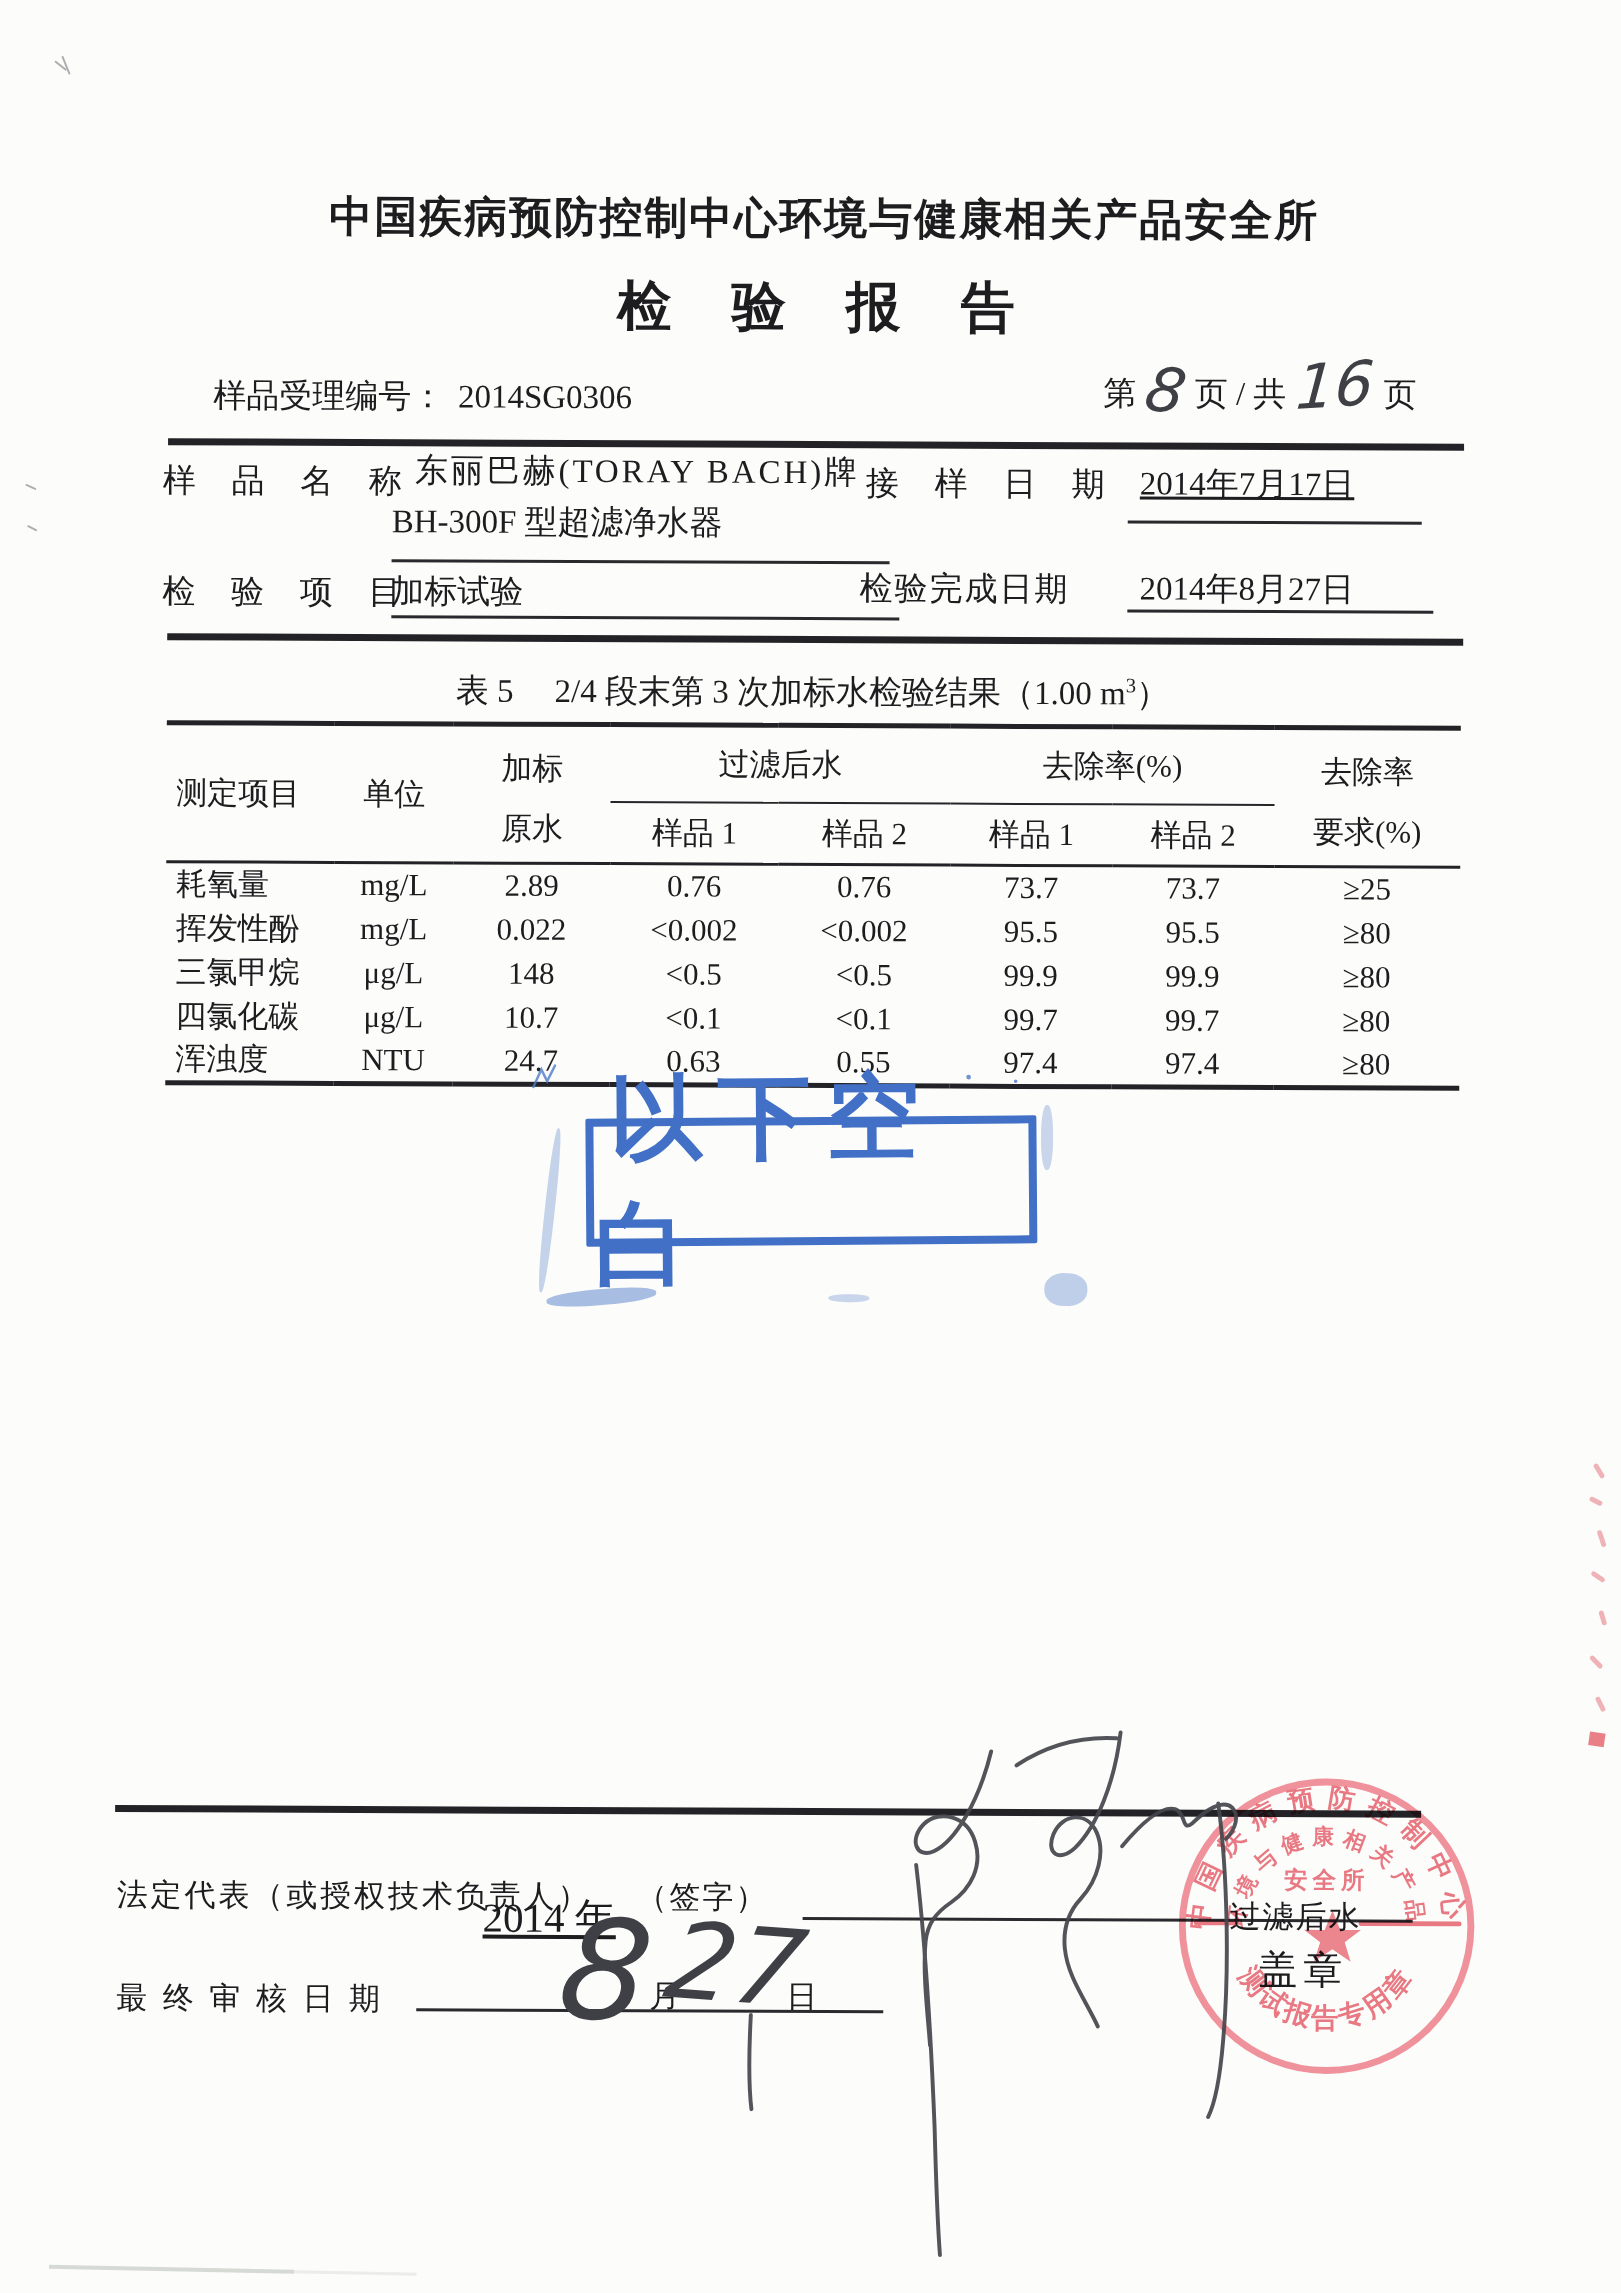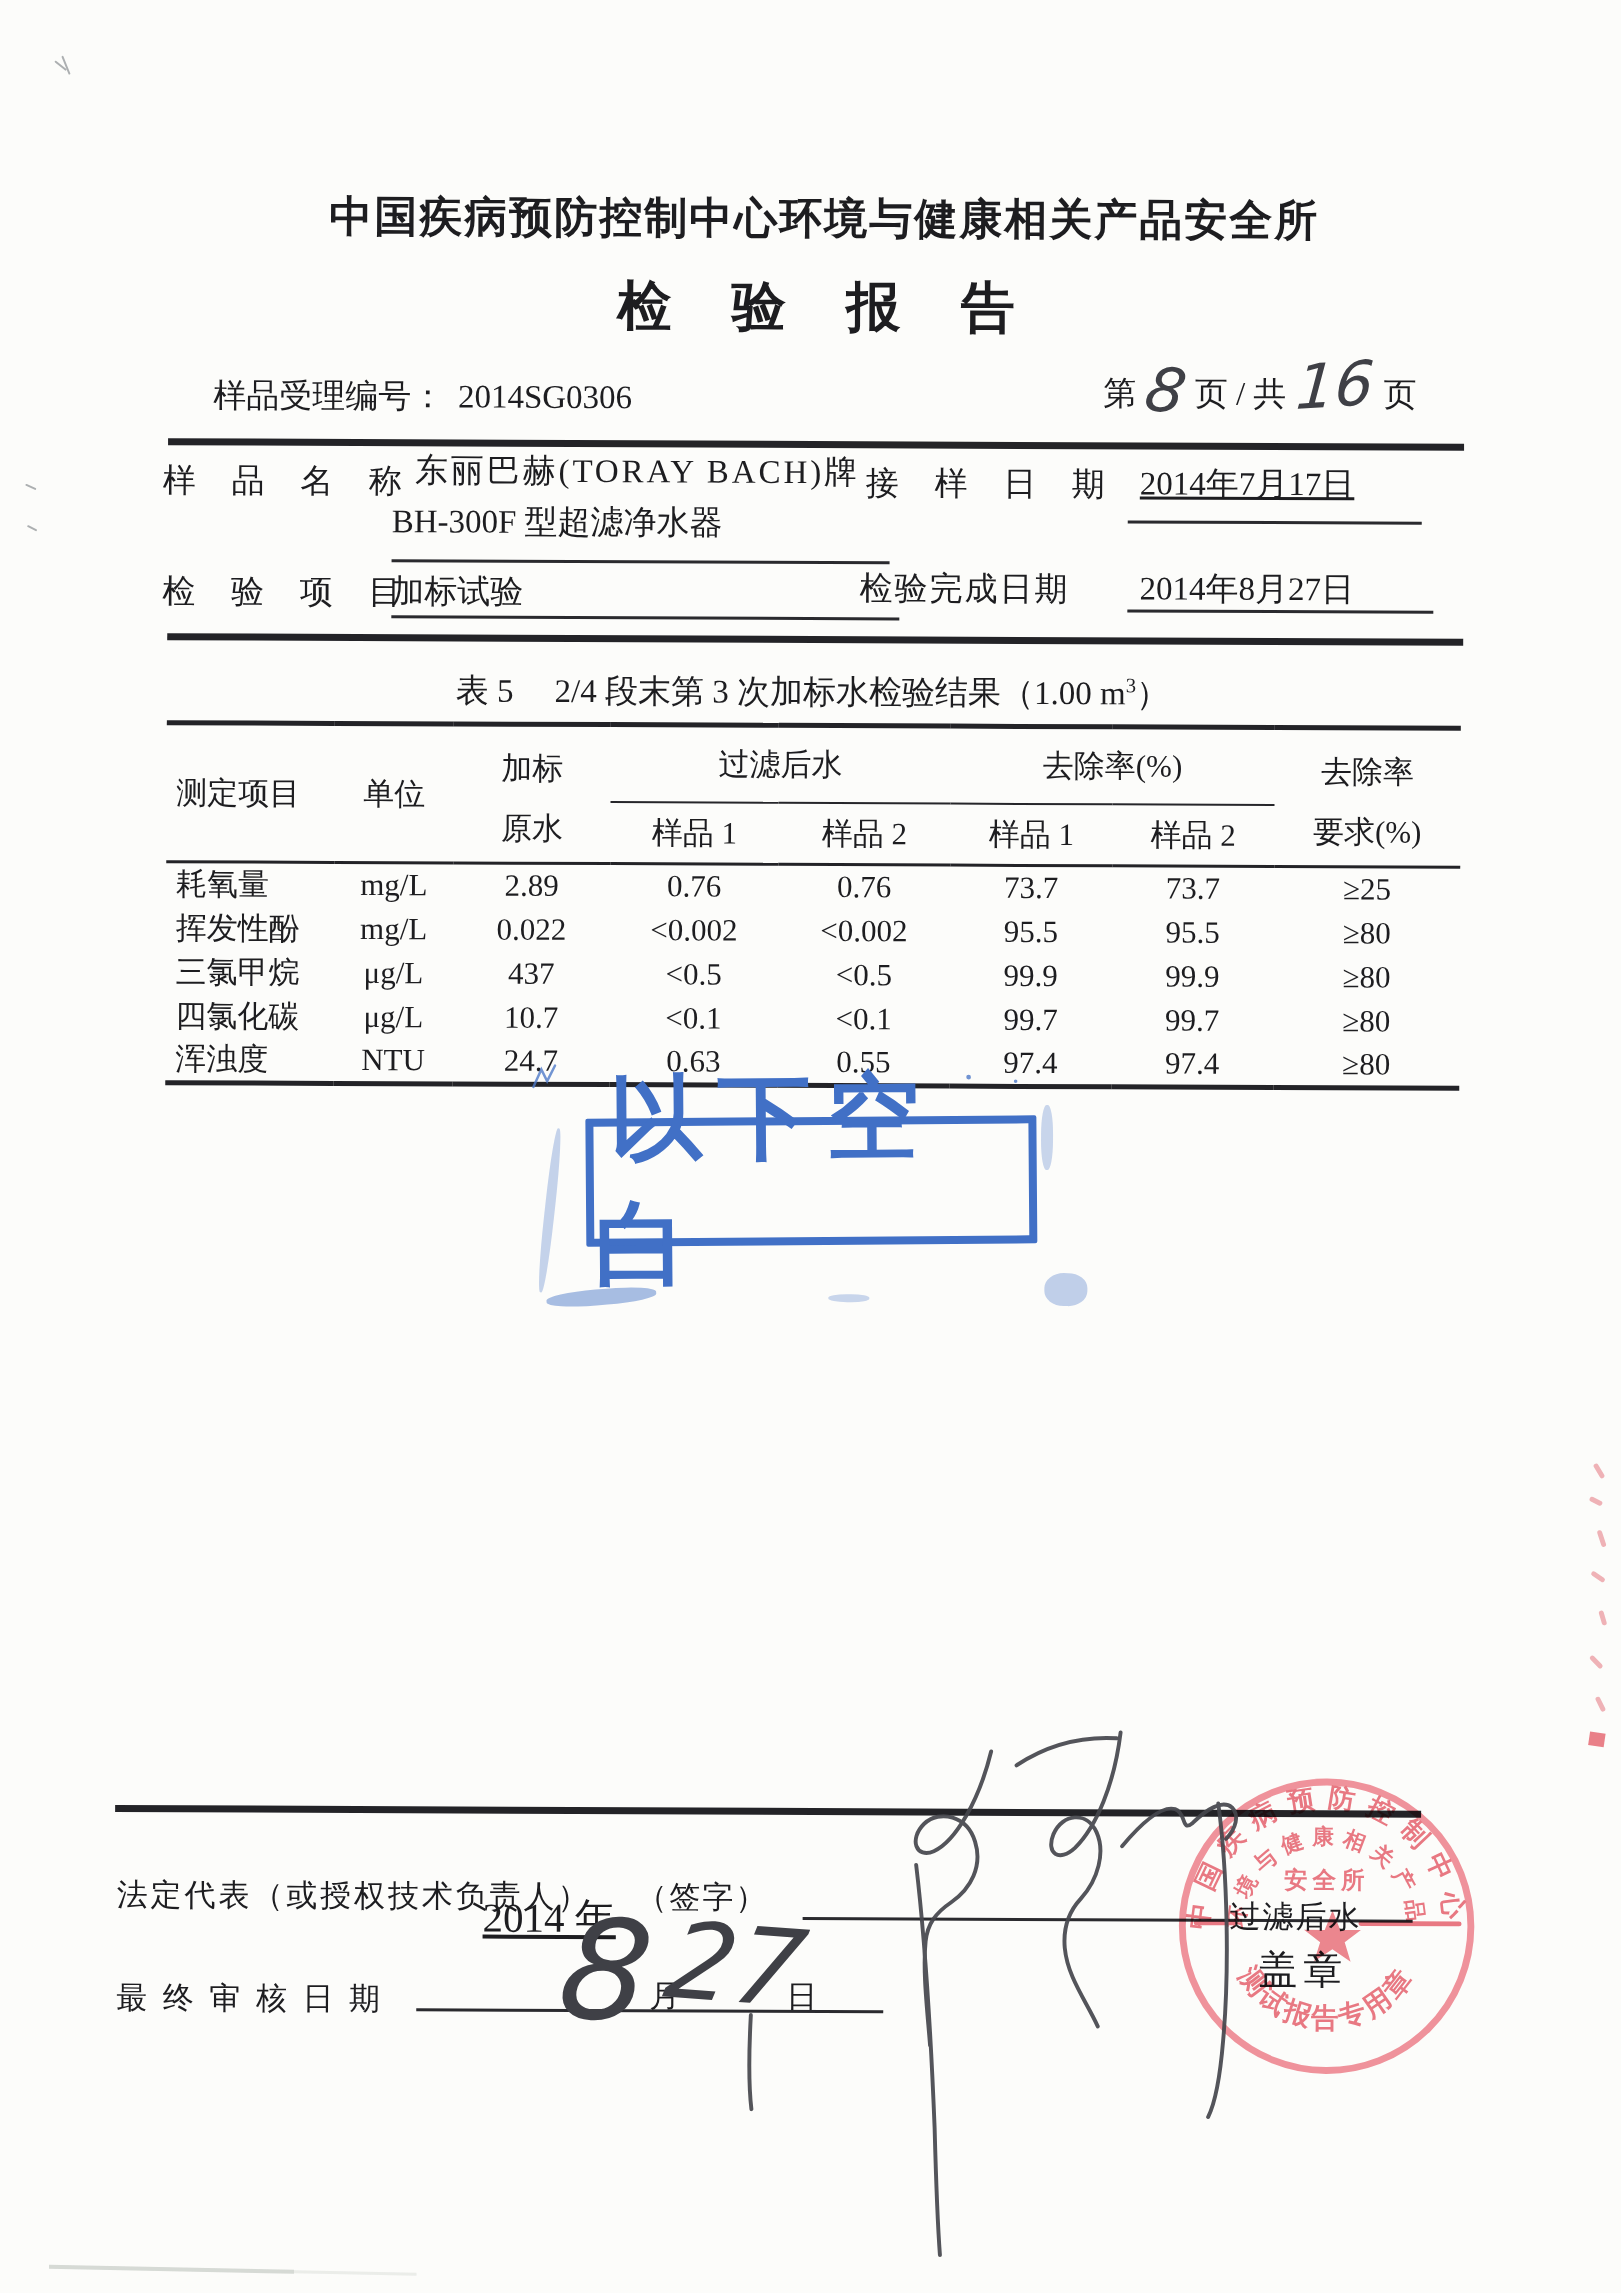--- a/index.html
+++ b/index.html
@@ -166,21 +166,21 @@
           <td>0.022</td>
           <td>&lt;0.002</td>
           <td>&lt;0.002</td>
           <td>95.5</td>
           <td>95.5</td>
           <td>≥80</td>
         </tr>
         <tr>
           <td class="first">三氯甲烷</td>
           <td>μg/L</td>
-          <td>437</td>
+          <td>148</td>
           <td>&lt;0.5</td>
           <td>&lt;0.5</td>
           <td>99.9</td>
           <td>99.9</td>
           <td>≥80</td>
         </tr>
         <tr>
           <td class="first">四氯化碳</td>
           <td>μg/L</td>
           <td>10.7</td>

